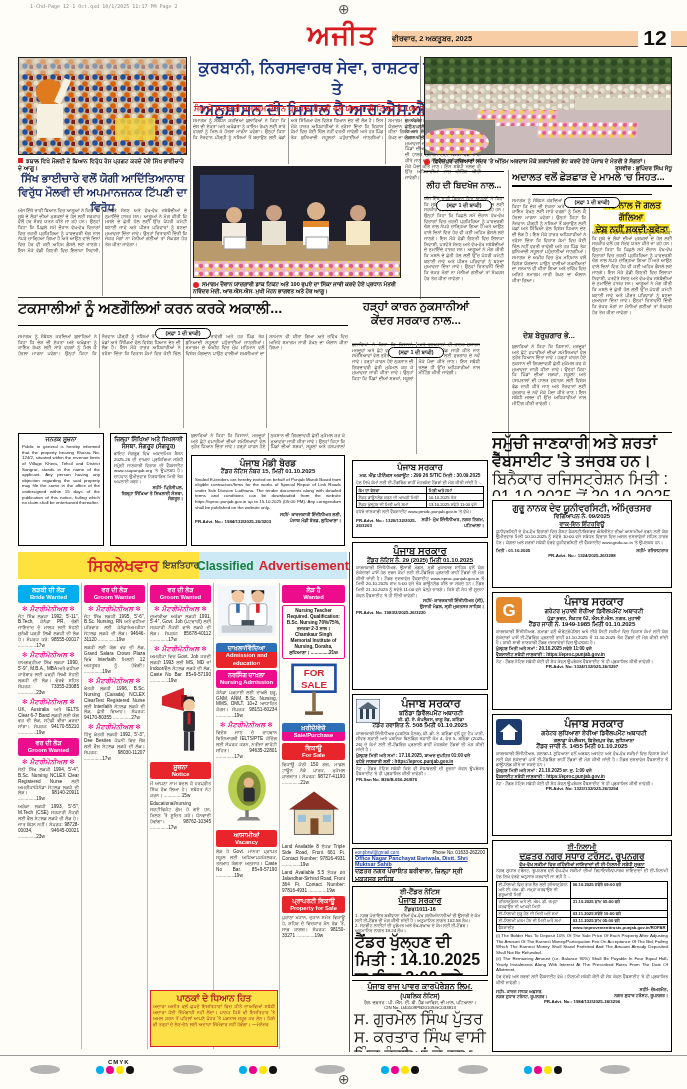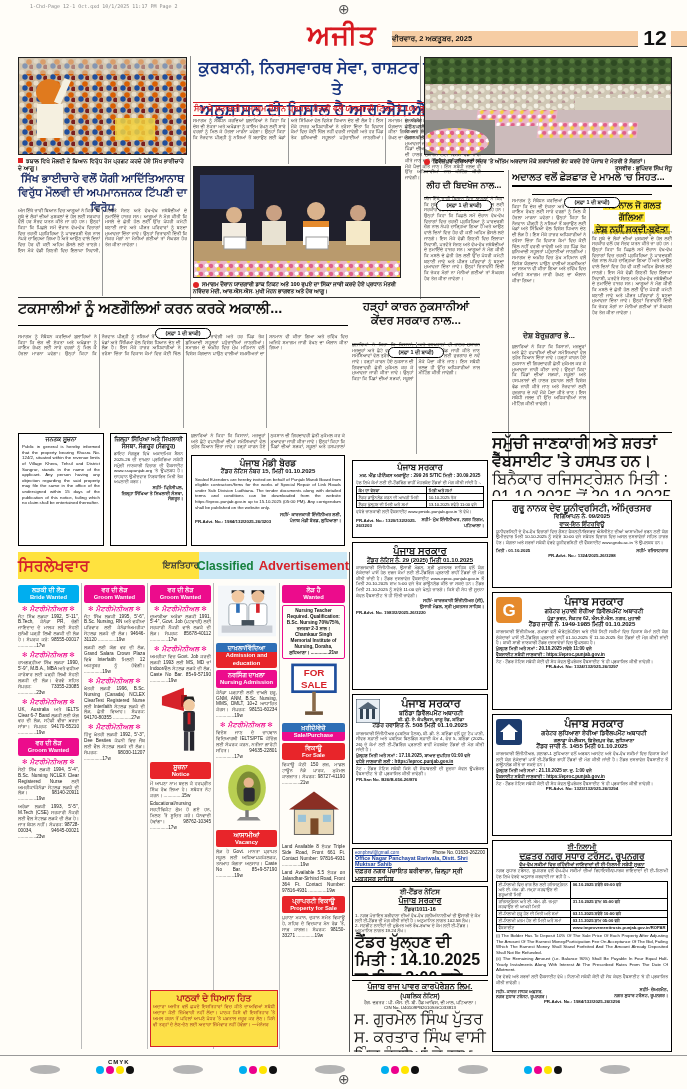--- a/index.html
+++ b/index.html
@@ -232,21 +232,21 @@
     </tbody>
       </table>
     <div class="bd">ਵਧੇਰੇ ਜਾਣਕਾਰੀ ਲਈ ਵੈੱਬਸਾਈਟ www.pmidc.punjab.gov.in 'ਤੇ ਵੇਖੋ।</div>
     <div class="prrow">
         <span>PR-Advt. No.: 1320/132/2025-26/3203</span>
         <span class="sgn">ਸਹੀ/- ਮੁੱਖ ਇੰਜੀਨੀਅਰ, ਨਗਰ ਨਿਗਮ, ਪਟਿਆਲਾ।</span>
       </div>
   </div>
 
   <div class="abs" style="left:492px;top:432px;width:180px;height:64px;overflow:hidden;border-top:1px solid #000;padding-top:1px">
-    <div class="ln b">ਸਮੁੱਚੀ ਜਾਣਕਾਰੀ ਅਤੇ ਸ਼ਰਤਾਂ ਵੈੱਬਸਾਈਟ 'ਤੇ ਹਸਪਤ ਹਨ।</div>
+    <div class="ln b">ਸਮੁੱਚੀ ਜਾਣਕਾਰੀ ਅਤੇ ਸ਼ਰਤਾਂ ਵੈੱਬਸਾਈਟ 'ਤੇ ਤਜਰਬ ਹਨ।</div>
     <div class="ln">ਬਿਨੈਕਾਰ ਰਜਿਸਟ੍ਰੇਸ਼ਨ ਮਿਤੀ : 01.10.2025 ਤੋਂ 20.10.2025 ਤੱਕ</div>
 
   </div>
 
   <div class="notice" style="left:492px;top:500px;width:180px;height:88px">
     <div class="t1" style="font-size:9px">ਗੁਰੂ ਨਾਨਕ ਦੇਵ ਯੂਨੀਵਰਸਿਟੀ, ਅੰਮ੍ਰਿਤਸਰ</div>
     <div class="t2">ਵਿਗਿਆਪਨ ਨੰ. 09/2025</div>
     <div class="t2 u">ਵਾਕ-ਇਨ ਇੰਟਰਵਿਊ</div>
     <div class="bd">ਯੂਨੀਵਰਸਿਟੀ ਦੇ ਵੱਖ-ਵੱਖ ਵਿਭਾਗਾਂ ਵਿਚ ਗੈਸਟ ਫੈਕਲਟੀ/ਰਿਸਰਚ ਐਸੋਸੀਏਟ ਦੀਆਂ ਆਸਾਮੀਆਂ ਭਰਨ ਲਈ ਯੋਗ ਉਮੀਦਵਾਰ ਮਿਤੀ 10.10.2025 ਨੂੰ ਸਵੇਰੇ 10:00 ਵਜੇ ਸਬੰਧਤ ਵਿਭਾਗ ਵਿਚ ਅਸਲ ਦਸਤਾਵੇਜ਼ਾਂ ਸਹਿਤ ਹਾਜ਼ਰ ਹੋਣ। ਯੋਗਤਾ ਅਤੇ ਸ਼ਰਤਾਂ ਸਬੰਧੀ ਵੇਰਵੇ ਯੂਨੀਵਰਸਿਟੀ ਦੀ ਵੈੱਬਸਾਈਟ www.gndu.ac.in 'ਤੇ ਉਪਲਬਧ ਹਨ।</div>
     <div class="prrow">
@@ -374,21 +374,21 @@
   </div>
 
   <div class="abs" style="left:352px;top:980px;width:136px;height:72px;overflow:hidden;border-top:1px solid #000;padding:1px 2px">
     <div class="ctr b u" style="font-size:8px">ਪੰਜਾਬ ਰਾਜ ਪਾਵਰ ਕਾਰਪੋਰੇਸ਼ਨ ਲਿਮ.</div>
     <div class="ctr b" style="font-size:6.4px">(ਪਬਲਿਕ ਨੋਟਿਸ)</div>
     <div class="ctr" style="font-size:4.6px">ਰੈਗ. ਦਫ਼ਤਰ : ਪੀ. ਐੱਸ. ਈ. ਬੀ. ਹੈੱਡ ਆਫਿਸ, ਦੀ ਮਾਲ, ਪਟਿਆਲਾ।</div>
     <div class="ctr" style="font-size:4.4px">CIN No. U40109PB2010SGC033813</div>
     <div class="bd">ਸ. ਗੁਰਮੇਲ ਸਿੰਘ ਪੁੱਤਰ ਸ. ਕਰਤਾਰ ਸਿੰਘ ਵਾਸੀ ਪਿੰਡ ਰੰਗੀਆਂ ਦੇ ਨਾਮ 'ਤੇ ਚੱਲ ਰਹੇ ਬਿਜਲੀ ਕੁਨੈਕਸ਼ਨ ਖਾਤਾ ਨੰ. R-41/0523 ਨੂੰ ਆਪਣੇ ਨਾਮ ਕਰਵਾਉਣ ਲਈ ਸ੍ਰੀਮਤੀ ਮਨਜੀਤ ਕੌਰ ਨੇ ਦਰਖਾਸਤ ਦਿੱਤੀ ਹੈ। ਜੇਕਰ ਕਿਸੇ ਨੂੰ ਕੋਈ ਇਤਰਾਜ਼ ਹੋਵੇ ਤਾਂ 15 ਦਿਨਾਂ ਦੇ ਅੰਦਰ-ਅੰਦਰ ਸਬੰਧਤ ਦਫ਼ਤਰ ਵਿਚ ਦਰਜ ਕਰਵਾਏ। ਬਾਅਦ ਵਿਚ ਕਿਸੇ ਇਤਰਾਜ਼ 'ਤੇ ਵਿਚਾਰ ਨਹੀਂ ਕੀਤਾ ਜਾਵੇਗਾ।</div>
   </div>
 
-  <div class="abs" style="left:18px;top:552px;width:181px;height:27px;background:#ffe23e;display:flex;align-items:center;justify-content:space-between;gap:4px">
+  <div class="abs" style="left:18px;top:552px;width:181px;height:27px;background:#ffe23e;display:flex;align-items:center;justify-content:flex-end;gap:4px">
     <span style="font-size:16px;font-weight:bold;color:#d6222a">ਸਿਰਲੇਖਵਾਰ</span>
     <span style="font-size:9px;font-weight:bold;color:#333">ਇਸ਼ਤਿਹਾਰ</span>
   </div>
   <div class="abs" style="left:199px;top:552px;width:148px;height:27px;background:#cde9f6;display:flex;align-items:center;justify-content:center;gap:5px">
     <span style="font-size:12px;font-weight:bold;color:#15803d">Classified</span>
     <span style="font-size:13px;font-weight:bold;color:#d6222a">Advertisement</span>
   </div>
 
   <div class="vr" style="left:81px;top:583px;height:466px;background:#bbb"></div>
   <div class="vr" style="left:147px;top:583px;height:466px;background:#bbb"></div>

